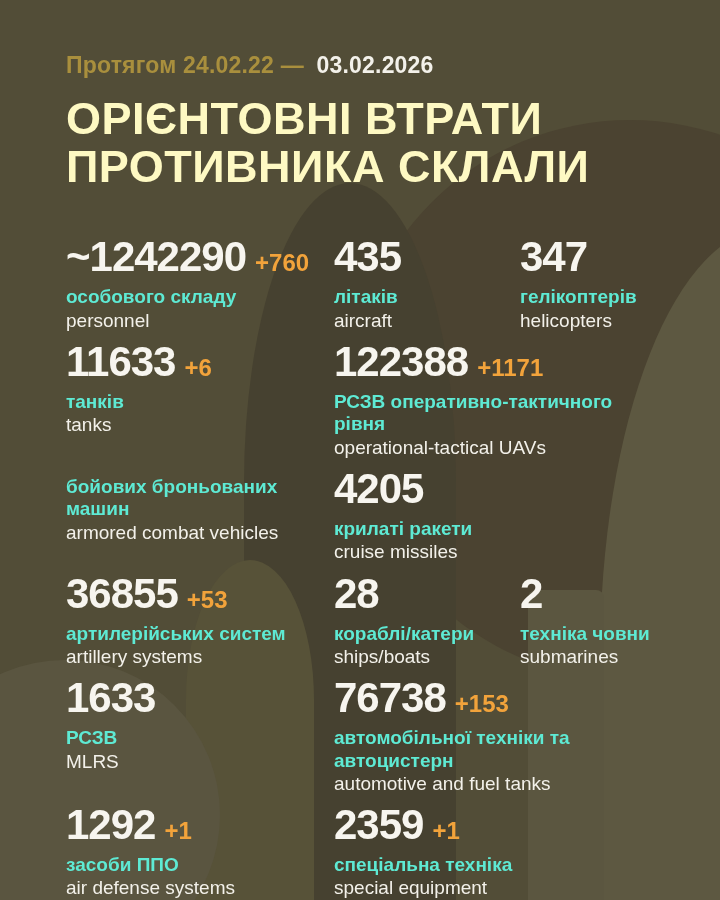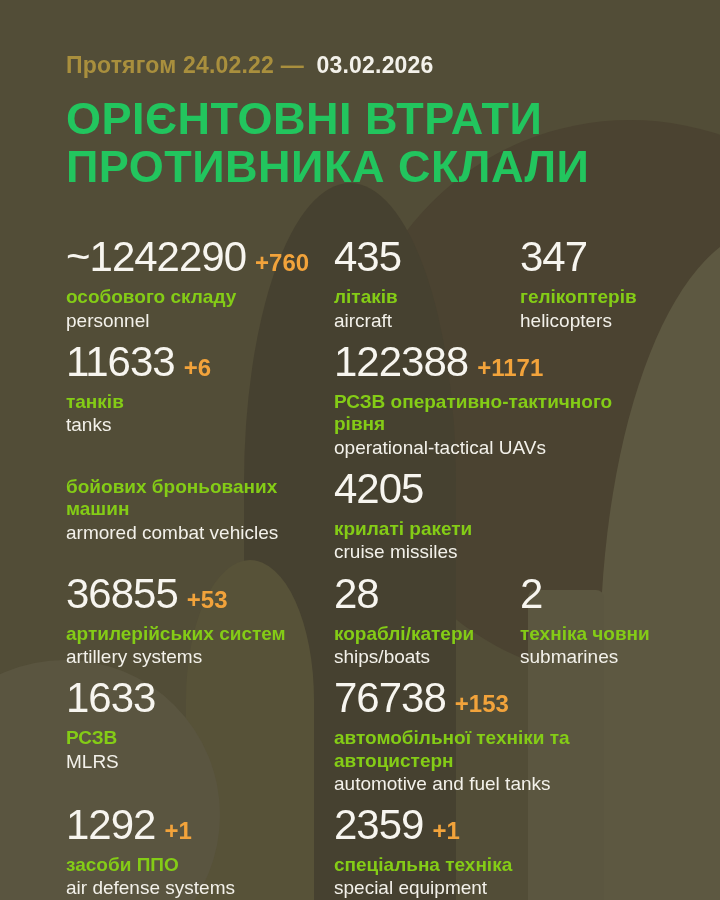--- a/index.html
+++ b/index.html
@@ -43,43 +43,43 @@
     background:#5a5540;border-radius:50%;
   }
   
   .content{position:absolute;inset:0;padding:52px 60px 0 66px;}
   .date-line{font-size:23px;font-weight:700;letter-spacing:.2px;}
   .date-prefix{color:#a98f3d;}
   .date-value{color:#f3f1ea;margin-left:6px;}
   .title{
     margin-top:16px;
     font-size:45px;line-height:1.06;font-weight:800;
-    color:#22c55e;letter-spacing:.5px;
+    color:#fef9c3;letter-spacing:.5px;
   }
   .stats{margin-top:46px;}
   .stat-row{
     display:grid;
     grid-template-columns:268px 186px 1fr;
     align-items:start;
     margin-bottom:9px;
   }
   .span2{grid-column:2 / 4;}
   .stat{min-height:89px;}
   .num-line{white-space:nowrap;line-height:1;}
   .num{
-    font-size:42px;font-weight:400;color:#f7f5ef;
+    font-size:42px;font-weight:700;color:#f7f5ef;
     letter-spacing:-1px;
   }
   .delta{
     font-size:24px;font-weight:700;color:#f2a33b;
     margin-left:9px;letter-spacing:0;
   }
   .label-uk{
     margin-top:8px;font-size:19px;font-weight:700;
-    color:#84cc16;line-height:1.18;
+    color:#5eead4;line-height:1.18;
   }
   .label-en{
     font-size:19px;font-weight:400;color:#f3f1ea;line-height:1.22;
   }
 </style>
 </head>
 <body>
 
 <div class="poster">
 

